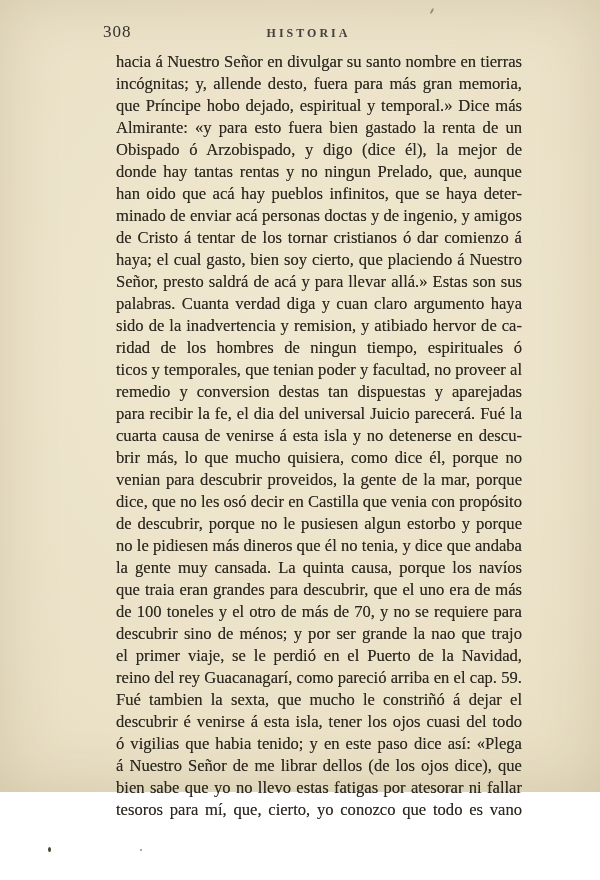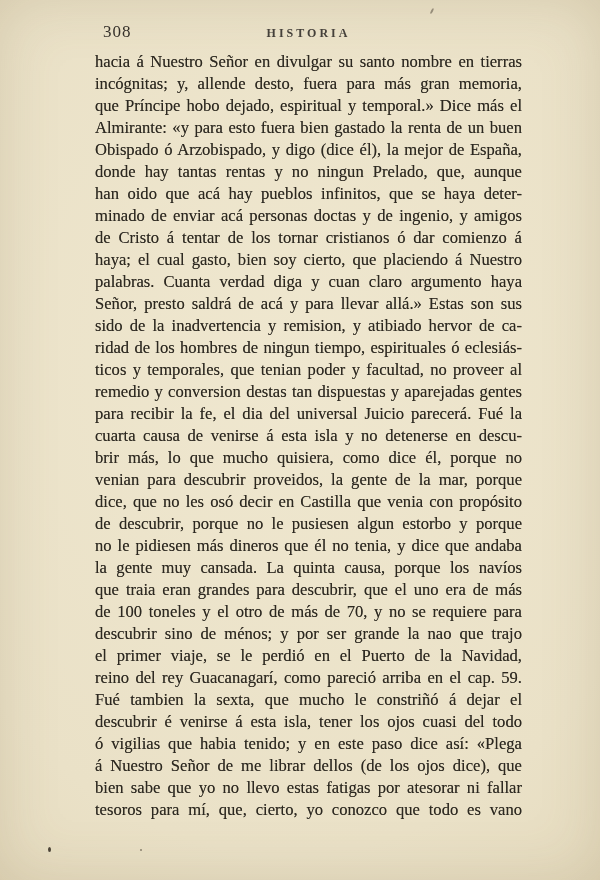--- a/index.html
+++ b/index.html
@@ -5,21 +5,21 @@
   html, body { margin: 0; padding: 0; }
   body {
     width: 600px;
     height: 880px;
     overflow: hidden;
     font-family: "Liberation Serif", "DejaVu Serif", serif;
   }
   .scan-page {
     position: relative;
     width: 600px;
-    height: 880px;
+    height: 792px;
     background:
       radial-gradient(ellipse 120% 100% at 48% 42%,
         #efe7cf 0%, #eae1c7 55%, #e3d8ba 85%, #d9cda9 100%);
     box-shadow: inset 0 0 60px rgba(120,100,60,0.18);
     color: #2e2a22;
   }
   .page-header {
     position: absolute;
     top: 22px;
     left: 95px;
@@ -55,21 +55,21 @@
     font-size: 16.6px;
     line-height: 22px;
     height: 22px;
     white-space: nowrap;
     text-align: justify;
     text-align-last: justify;
     color: #2c2820;
     text-shadow: 0 0 0.4px rgba(44,40,32,0.55);
   }
   
-  .text-line { white-space: normal; overflow: hidden; }
+  .text-line { white-space: normal; overflow: hidden; margin-left: 21px; }
   .speck {
     position: absolute;
     background: #4a4236;
     border-radius: 50%;
   }
   .speck-a { left: 48px; top: 847px; width: 3px; height: 5px; }
   .speck-b { left: 431px; top: 8px; width: 2px; height: 6px; transform: rotate(28deg); opacity: .5; }
   .speck-c { left: 140px; top: 849px; width: 2px; height: 2px; opacity: .6; }
 </style>
 </head>
@@ -86,22 +86,22 @@
       <div class="text-line">hacia á Nuestro Señor en divulgar su santo nombre en tierras</div>
       <div class="text-line">incógnitas; y, allende desto, fuera para más gran memoria,</div>
       <div class="text-line">que Príncipe hobo dejado, espiritual y temporal.» Dice más el</div>
       <div class="text-line">Almirante: «y para esto fuera bien gastado la renta de un buen</div>
       <div class="text-line">Obispado ó Arzobispado, y digo (dice él), la mejor de España,</div>
       <div class="text-line">donde hay tantas rentas y no ningun Prelado, que, aunque</div>
       <div class="text-line">han oido que acá hay pueblos infinitos, que se haya deter-</div>
       <div class="text-line">minado de enviar acá personas doctas y de ingenio, y amigos</div>
       <div class="text-line">de Cristo á tentar de los tornar cristianos ó dar comienzo á</div>
       <div class="text-line">haya; el cual gasto, bien soy cierto, que placiendo á Nuestro</div>
+      <div class="text-line">Señor, presto saldrá de acá y para llevar allá.» Estas son sus</div>
       <div class="text-line">palabras. Cuanta verdad diga y cuan claro argumento haya</div>
-      <div class="text-line">Señor, presto saldrá de acá y para llevar allá.» Estas son sus</div>
       <div class="text-line">sido de la inadvertencia y remision, y atibiado hervor de ca-</div>
       <div class="text-line">ridad de los hombres de ningun tiempo, espirituales ó eclesiás-</div>
       <div class="text-line">ticos y temporales, que tenian poder y facultad, no proveer al</div>
       <div class="text-line">remedio y conversion destas tan dispuestas y aparejadas gentes</div>
       <div class="text-line">para recibir la fe, el dia del universal Juicio parecerá. Fué la</div>
       <div class="text-line">cuarta causa de venirse á esta isla y no detenerse en descu-</div>
       <div class="text-line">brir más, lo que mucho quisiera, como dice él, porque no</div>
       <div class="text-line">venian para descubrir proveidos, la gente de la mar, porque</div>
       <div class="text-line">dice, que no les osó decir en Castilla que venia con propósito</div>
       <div class="text-line">de descubrir, porque no le pusiesen algun estorbo y porque</div>

